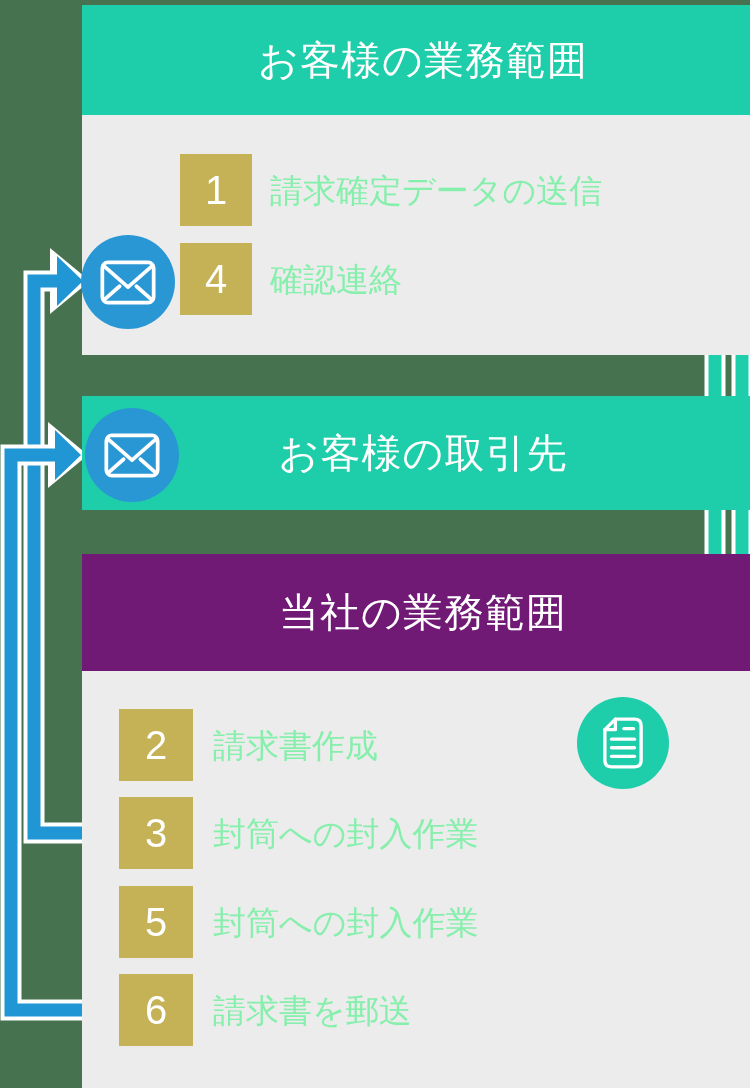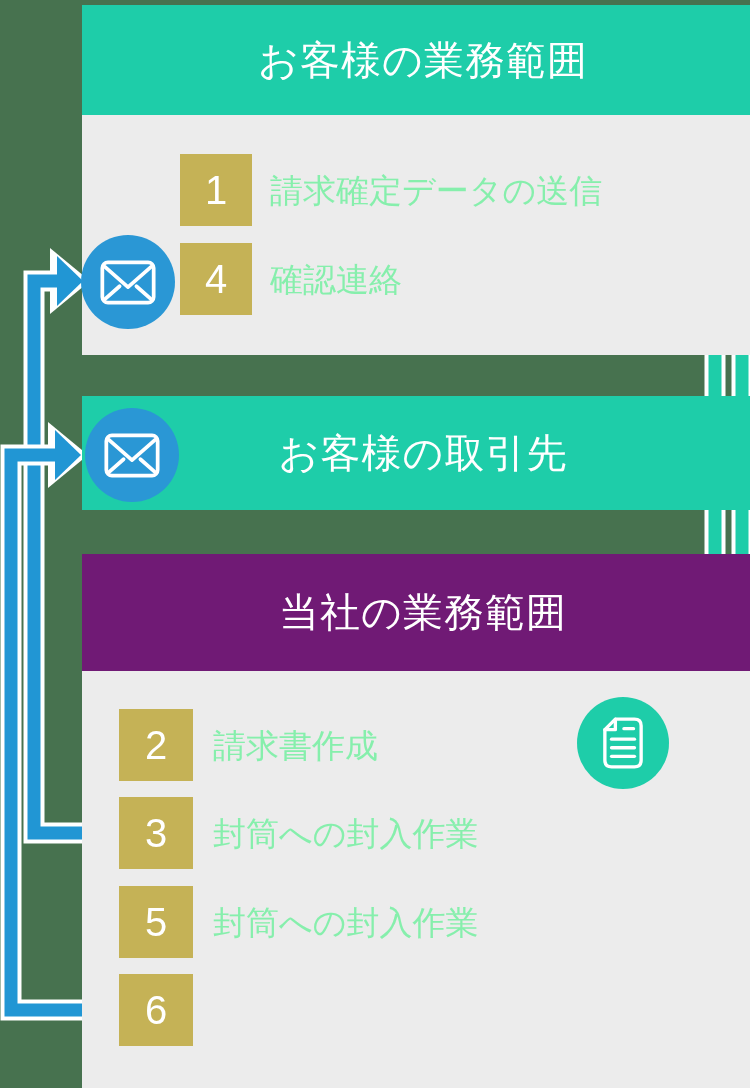--- a/index.html
+++ b/index.html
@@ -89,20 +89,21 @@
     <div class="lbl gap15">封筒への封入作業</div>
   </div>
   <div class="row" style="left:119px;top:886px;">
     <div class="sq w74">5</div>
     <div class="lbl gap15">
       <div>封筒への封入作業</div>
     </div>
   </div>
   <div class="row" style="left:119px;top:974px;">
     <div class="sq w74">6</div>
+    <div class="lbl gap15">請求書を郵送</div>
   </div>
 
   <div class="circle blue" style="left:81px;top:235px;width:94px;height:94px;">
     <svg class="icon-svg" width="56" height="45" viewBox="0 0 60 48">
       <g fill="none" stroke="#ffffff" stroke-width="4" stroke-linejoin="round" stroke-linecap="round">
         <rect x="2.5" y="2.5" width="55" height="43" rx="6"></rect>
         <polyline points="5,7 30,29 55,7"></polyline>
         <line x1="5" y1="42" x2="21" y2="28"></line>
         <line x1="55" y1="42" x2="39" y2="28"></line>
       </g>

